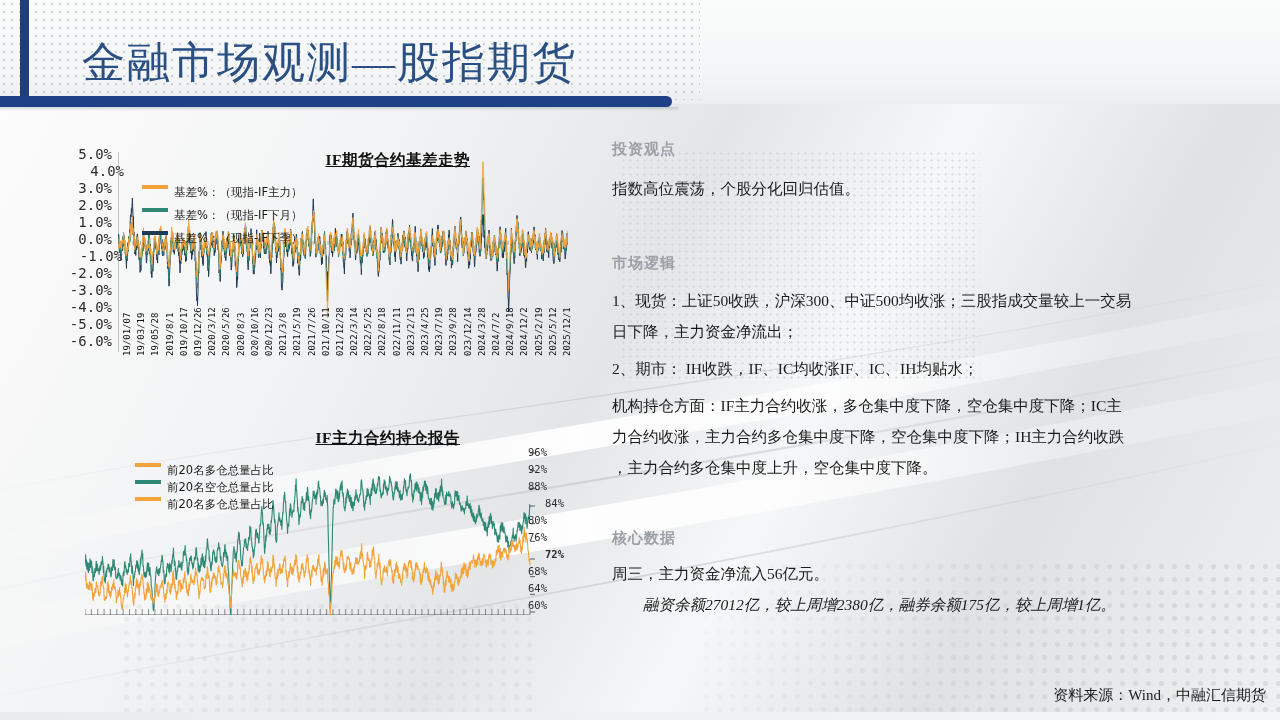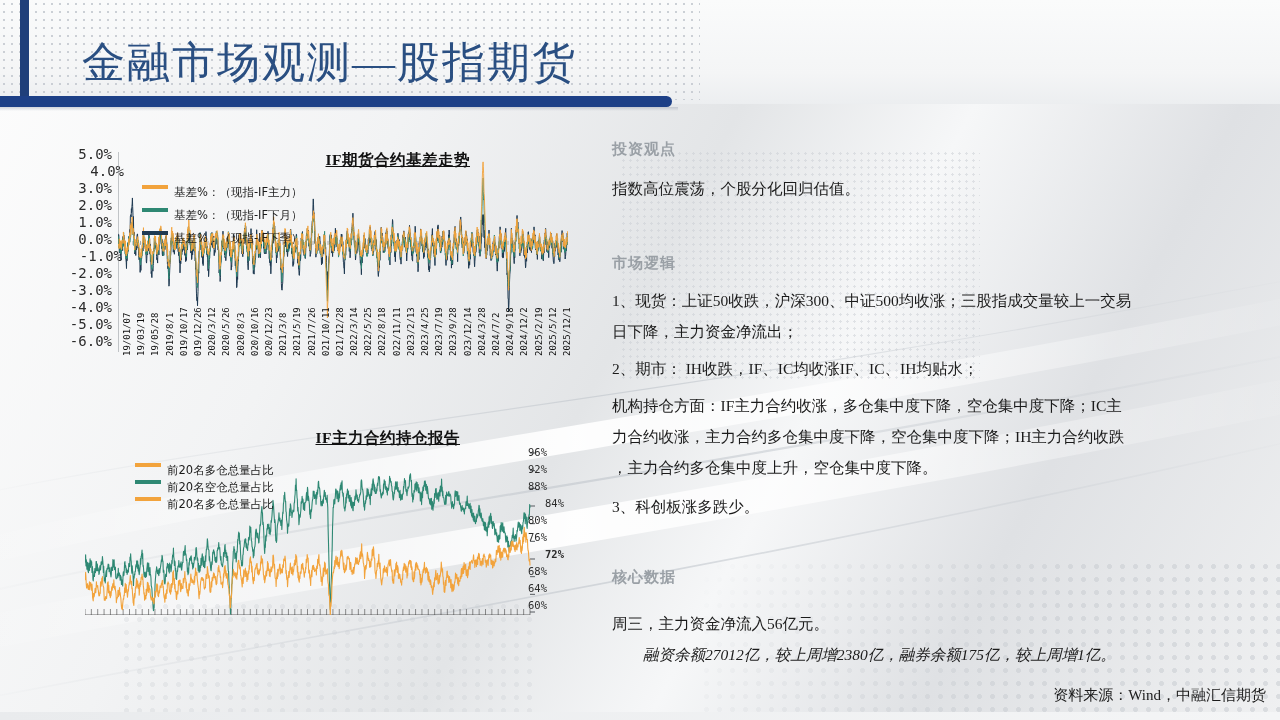--- a/index.html
+++ b/index.html
@@ -428,23 +428,22 @@
 
     <div class="sec-head" style="margin-top:50px;">市场逻辑</div>
 
     <div style="margin-top:12px;">
       <div class="para">1、现货：上证50收跌，沪深300、中证500均收涨；三股指成交量较上一交易</div>
       <div class="para">日下降，主力资金净流出；</div>
       <div class="para" style="margin-top:6px;">2、期市： IH收跌，IF、IC均收涨IF、IC、IH均贴水；</div>
       <div class="para" style="margin-top:6px;">机构持仓方面：IF主力合约收涨，多仓集中度下降，空仓集中度下降；IC主</div>
       <div class="para">力合约收涨，主力合约多仓集中度下降，空仓集中度下降；IH主力合约收跌</div>
       <div class="para">，主力合约多仓集中度上升，空仓集中度下降。</div>
-      <div class="para" style="margin-top:8px;">3、科创板涨多跌少。</div>
     </div>
 
     <div class="sec-head" style="margin-top:46px;">核心数据</div>
-    <div class="para" style="margin-top:21px;">周三，主力资金净流入56亿元。</div>
+    <div class="para" style="margin-top:10px;">周三，主力资金净流入56亿元。</div>
     <div class="para" style="white-space:pre;font-style:italic;">        融资余额27012亿，较上周增2380亿，融券余额175亿，较上周增1亿。</div>
   </div>
 
   <div id="source-line">资料来源：Wind，中融汇信期货</div>
   <div id="footer-strip"></div>
 </div>
 
 </body></html>

